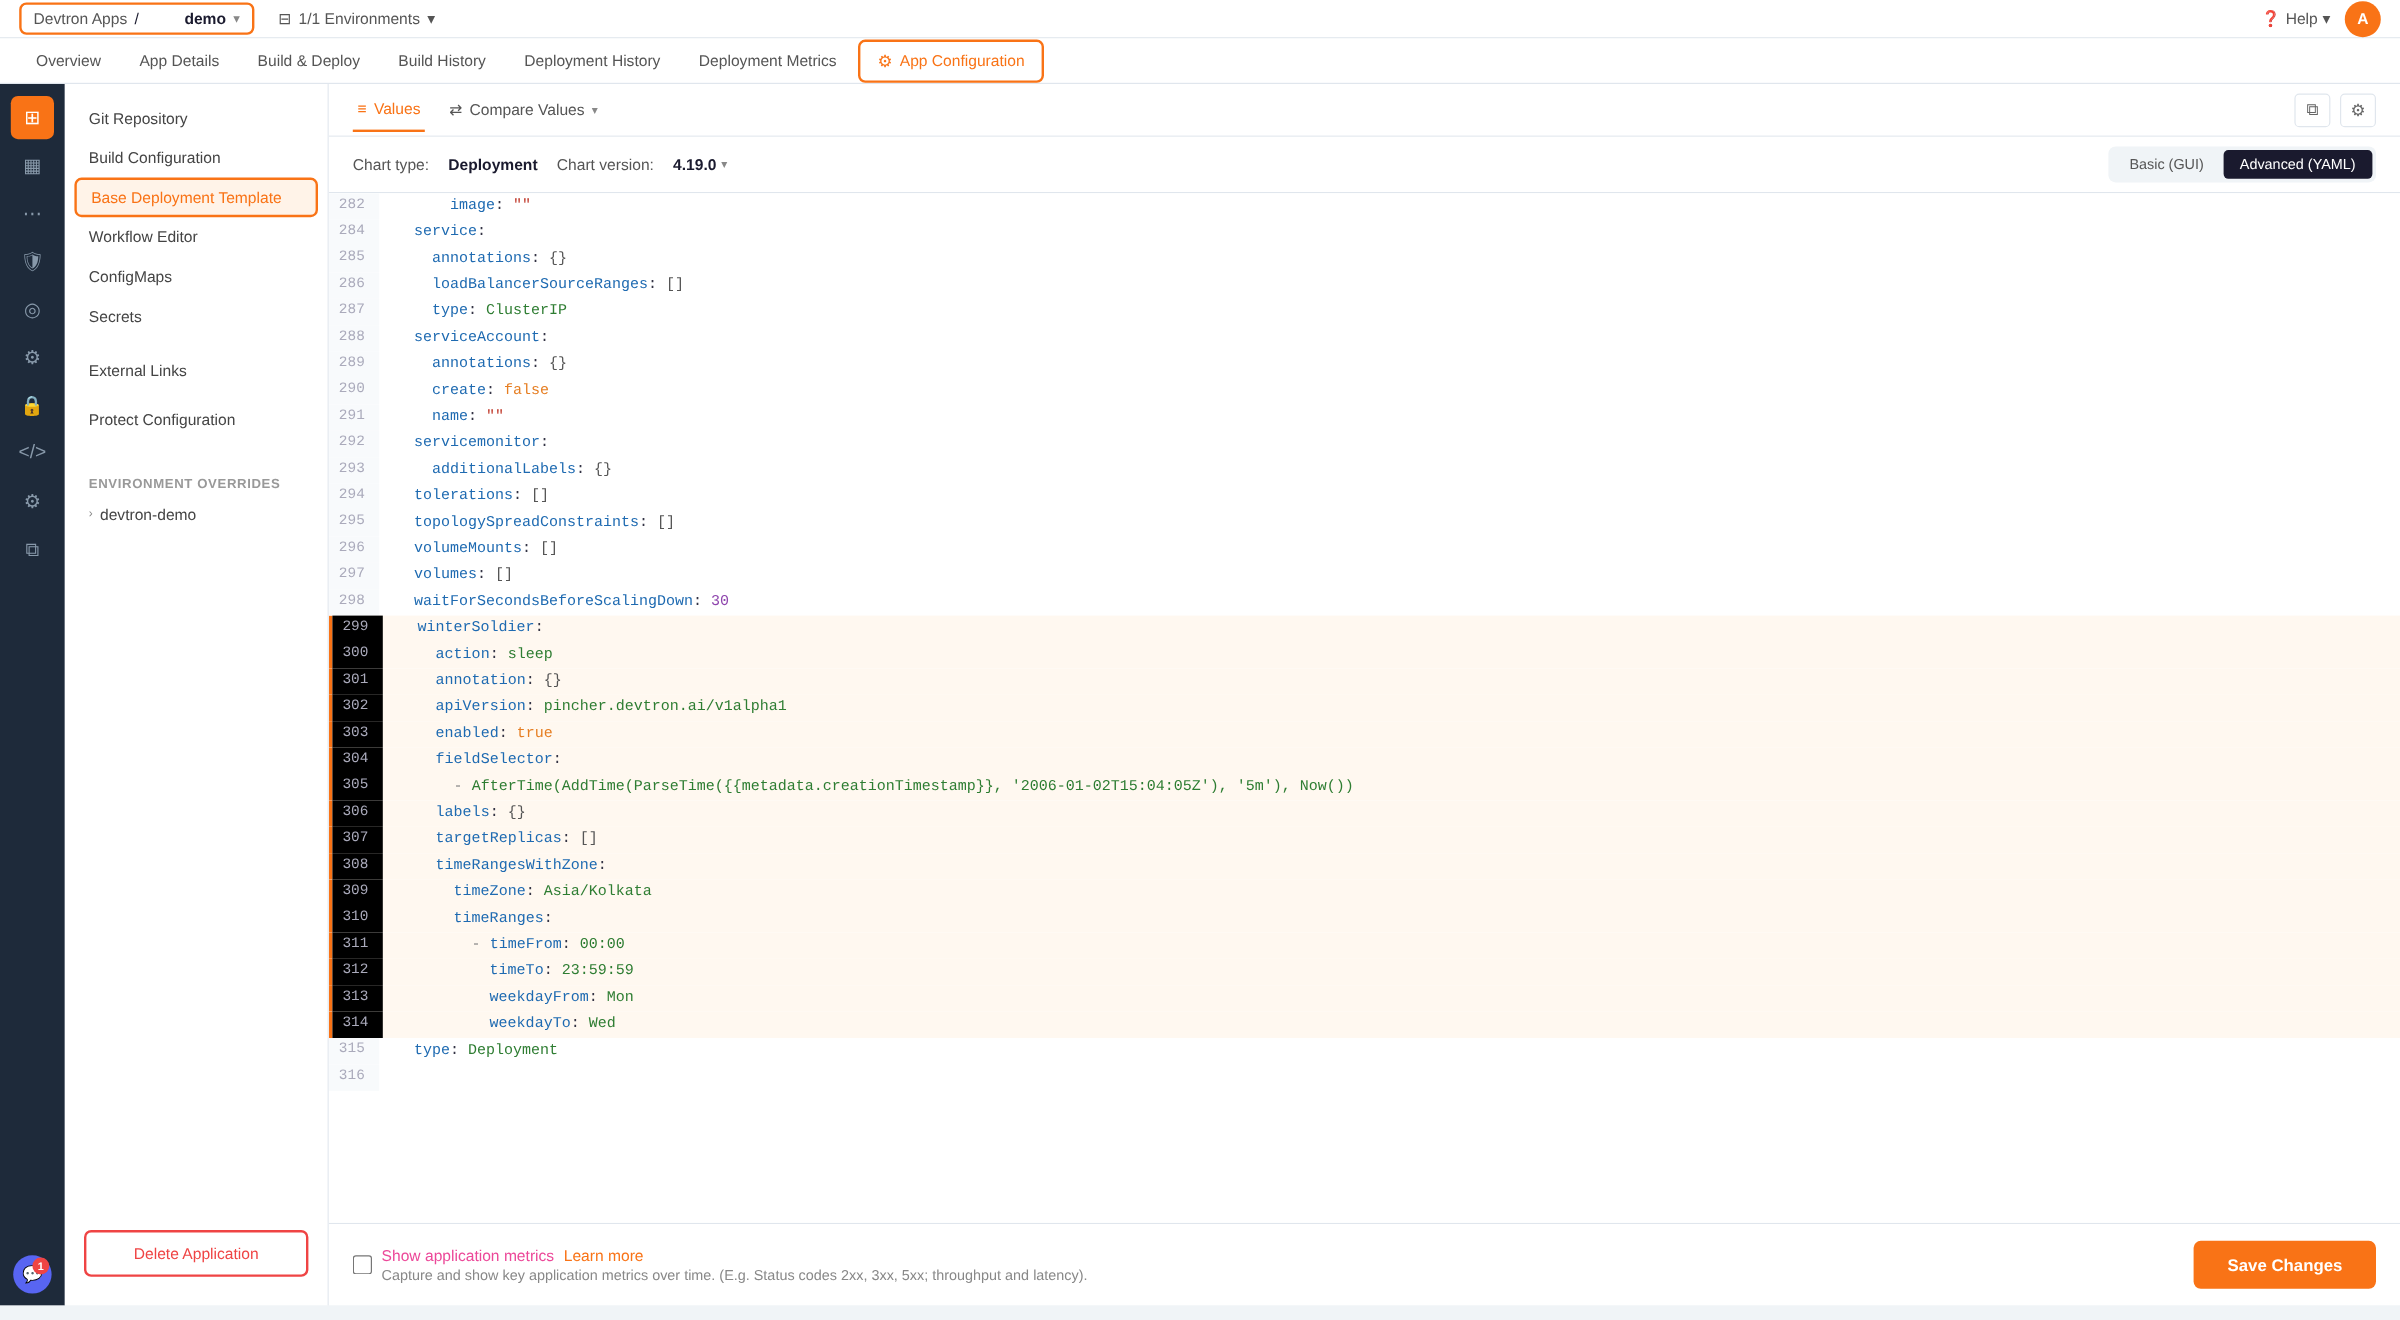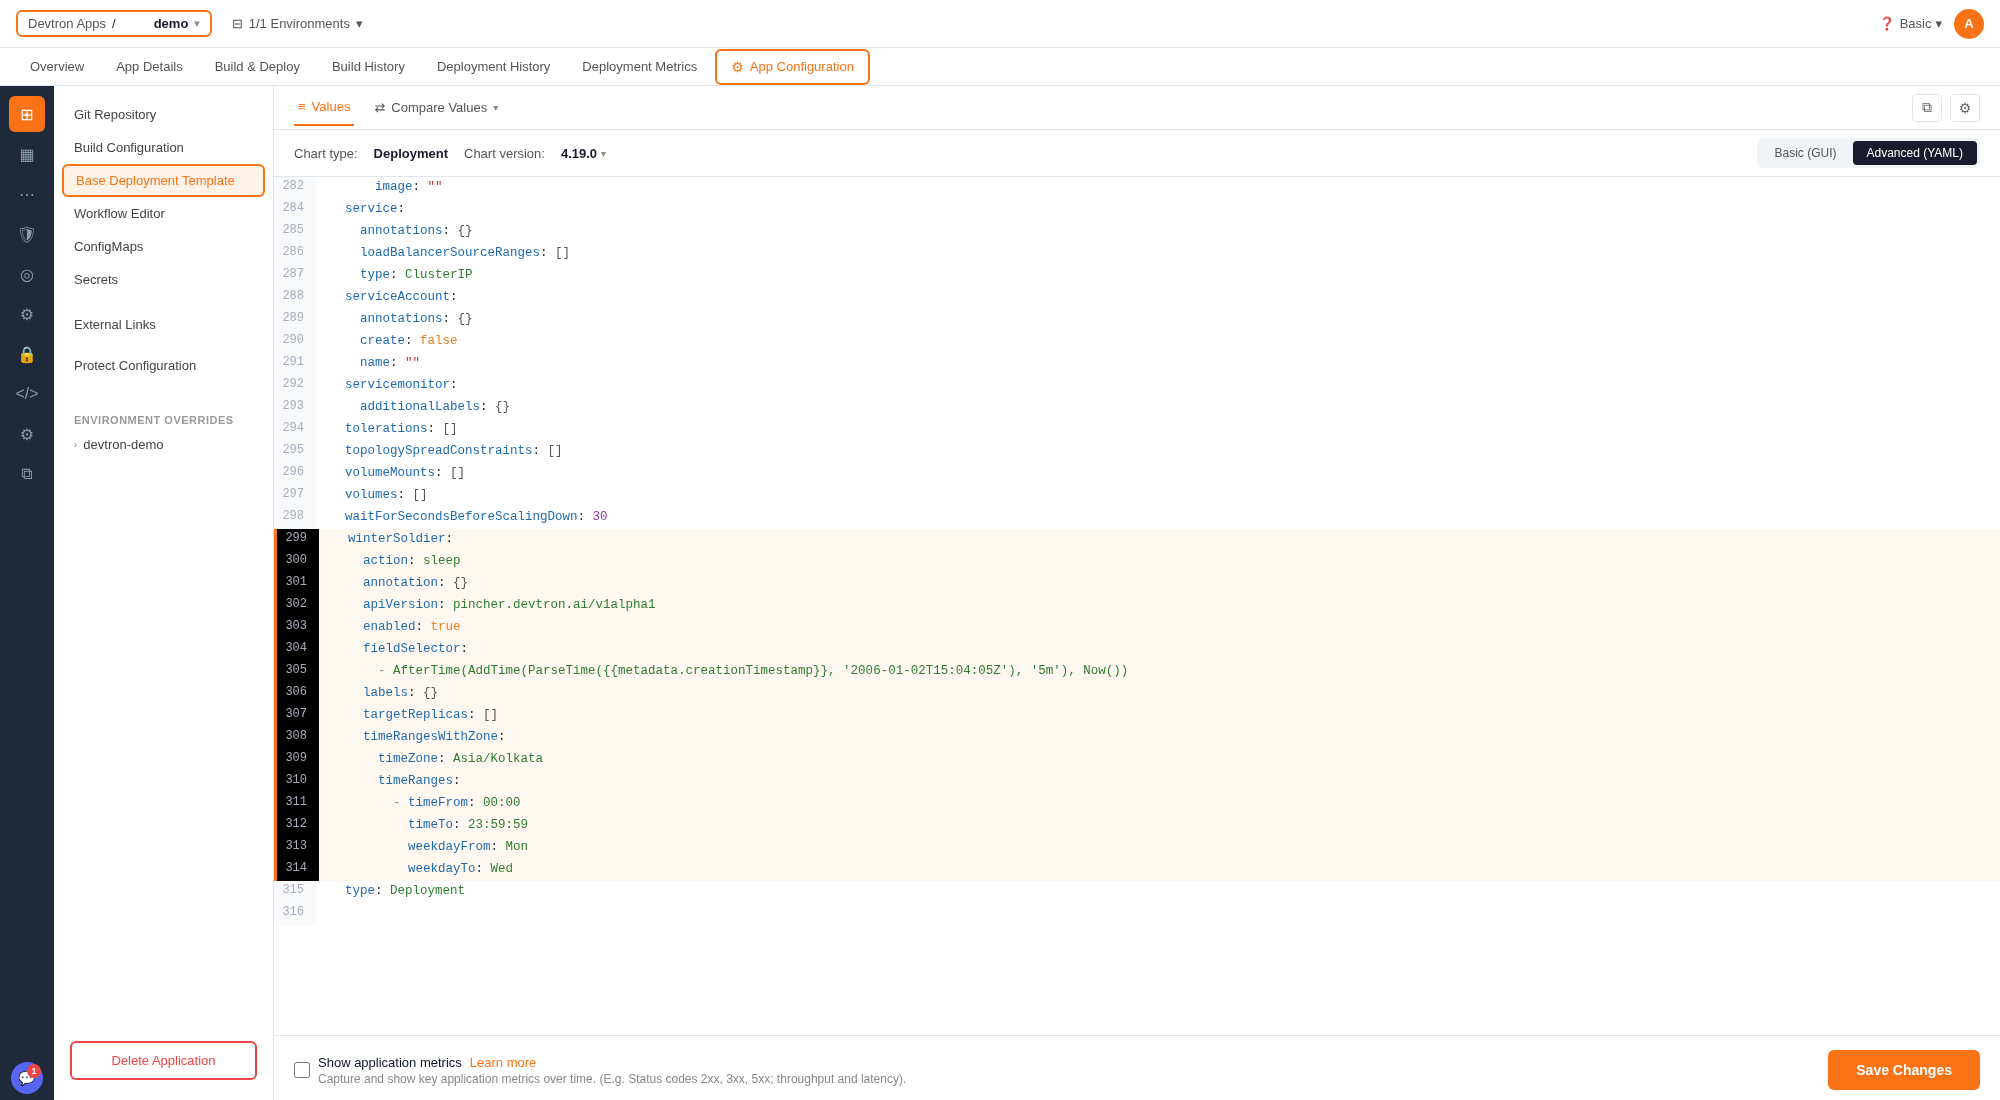--- a/index.html
+++ b/index.html
@@ -1,19 +1,19 @@
 <!DOCTYPE html>
 <html><head>
   <meta charset="utf-8">
   <style>
     * { box-sizing: border-box; margin: 0; padding: 0; }
     body { font-family: -apple-system, BlinkMacSystemFont, 'Segoe UI', sans-serif; font-size: 13px; background: #f0f4f7; color: #1a1a2e; overflow: hidden; }
 
     
-    .topbar { display: flex; align-items: center; background: #fff; border-bottom: 1px solid #e0e6ed; height: 48px; padding: 0 16px; gap: 12px; }
+    .topbar { display: flex; align-items: center; background: #fff; border-bottom: 1px solid #e0e6ed; height: 32px; padding: 0 16px; gap: 12px; }
     .app-breadcrumb { display: flex; align-items: center; gap: 6px; border: 2px solid #f97316; border-radius: 6px; padding: 4px 10px; font-size: 13px; font-weight: 500; }
     .app-breadcrumb .app-name { color: #555; }
     .app-breadcrumb .demo-name { color: #1a1a2e; font-weight: 600; margin-left: 32px; }
     .app-breadcrumb .chevron { color: #888; font-size: 11px; }
     .env-selector { display: flex; align-items: center; gap: 6px; font-size: 13px; color: #555; margin-left: 8px; }
     .help-btn { margin-left: auto; display: flex; align-items: center; gap: 4px; font-size: 13px; color: #555; cursor: pointer; }
     .avatar { width: 30px; height: 30px; background: #f97316; border-radius: 50%; display: flex; align-items: center; justify-content: center; color: #fff; font-weight: 600; font-size: 13px; }
 
     
     .nav-tabs { display: flex; align-items: center; background: #fff; border-bottom: 1px solid #e0e6ed; padding: 0 16px; height: 38px; gap: 4px; }
@@ -75,21 +75,21 @@
     .yaml-val { color: #2e7d32; }
     .yaml-str { color: #c0392b; }
     .yaml-num { color: #8e44ad; }
     .yaml-bool { color: #e67e22; }
     .yaml-bracket { color: #555; }
     .yaml-dash { color: #888; }
 
     
     .bottom-bar { display: flex; align-items: center; background: #fff; border-top: 1px solid #e0e6ed; padding: 14px 20px; gap: 16px; }
     .metrics-checkbox { display: flex; align-items: center; gap: 8px; }
-    .metrics-text { font-size: 13px; color: #0f172a; font-weight: 500; }
+    .metrics-text { font-size: 13px; color: #ec4899; font-weight: 500; }
     .metrics-link { color: #f97316; font-size: 13px; cursor: pointer; text-decoration: none; }
     .metrics-sub { font-size: 12px; color: #888; margin-top: 2px; }
     .save-btn { margin-left: auto; padding: 12px 28px; background: #f97316; color: #fff; border: none; border-radius: 6px; font-size: 14px; font-weight: 600; cursor: pointer; }
 
     
     .code-area::-webkit-scrollbar { width: 8px; }
     .code-area::-webkit-scrollbar-track { background: #f0f4f7; }
     .code-area::-webkit-scrollbar-thumb { background: #c0cdd8; border-radius: 4px; }
 
     .left-nav-wrapper { display: flex; flex-direction: column; height: 100%; }
@@ -105,21 +105,21 @@
     <span class="demo-name">demo</span>
     <span class="chevron">▾</span>
   </div>
   <div class="env-selector">
     <span>⊟</span>
     <span>1/1 Environments</span>
     <span>▾</span>
   </div>
   <div class="help-btn">
     <span>❓</span>
-    <span>Basic</span>
+    <span>Help</span>
     <span>▾</span>
   </div>
   <div class="avatar">
     <span>A</span>
   </div>
 </div>
 
 <div class="nav-tabs">
   <div class="nav-tab">Overview</div>
   <div class="nav-tab">App Details</div>

